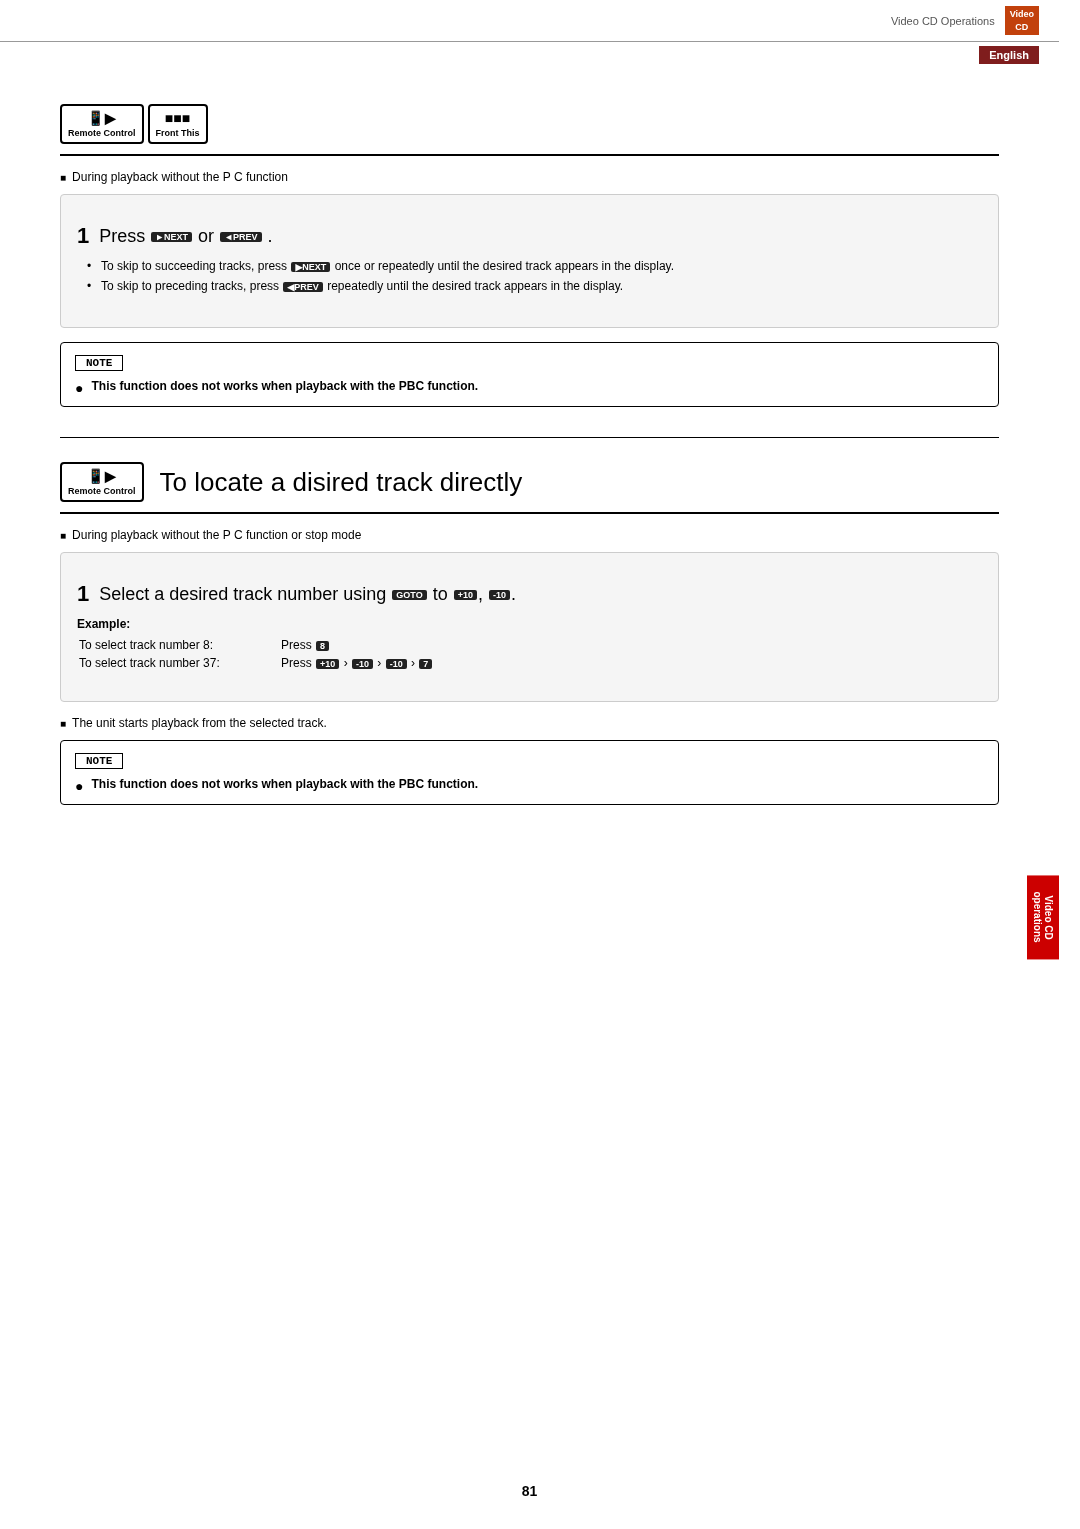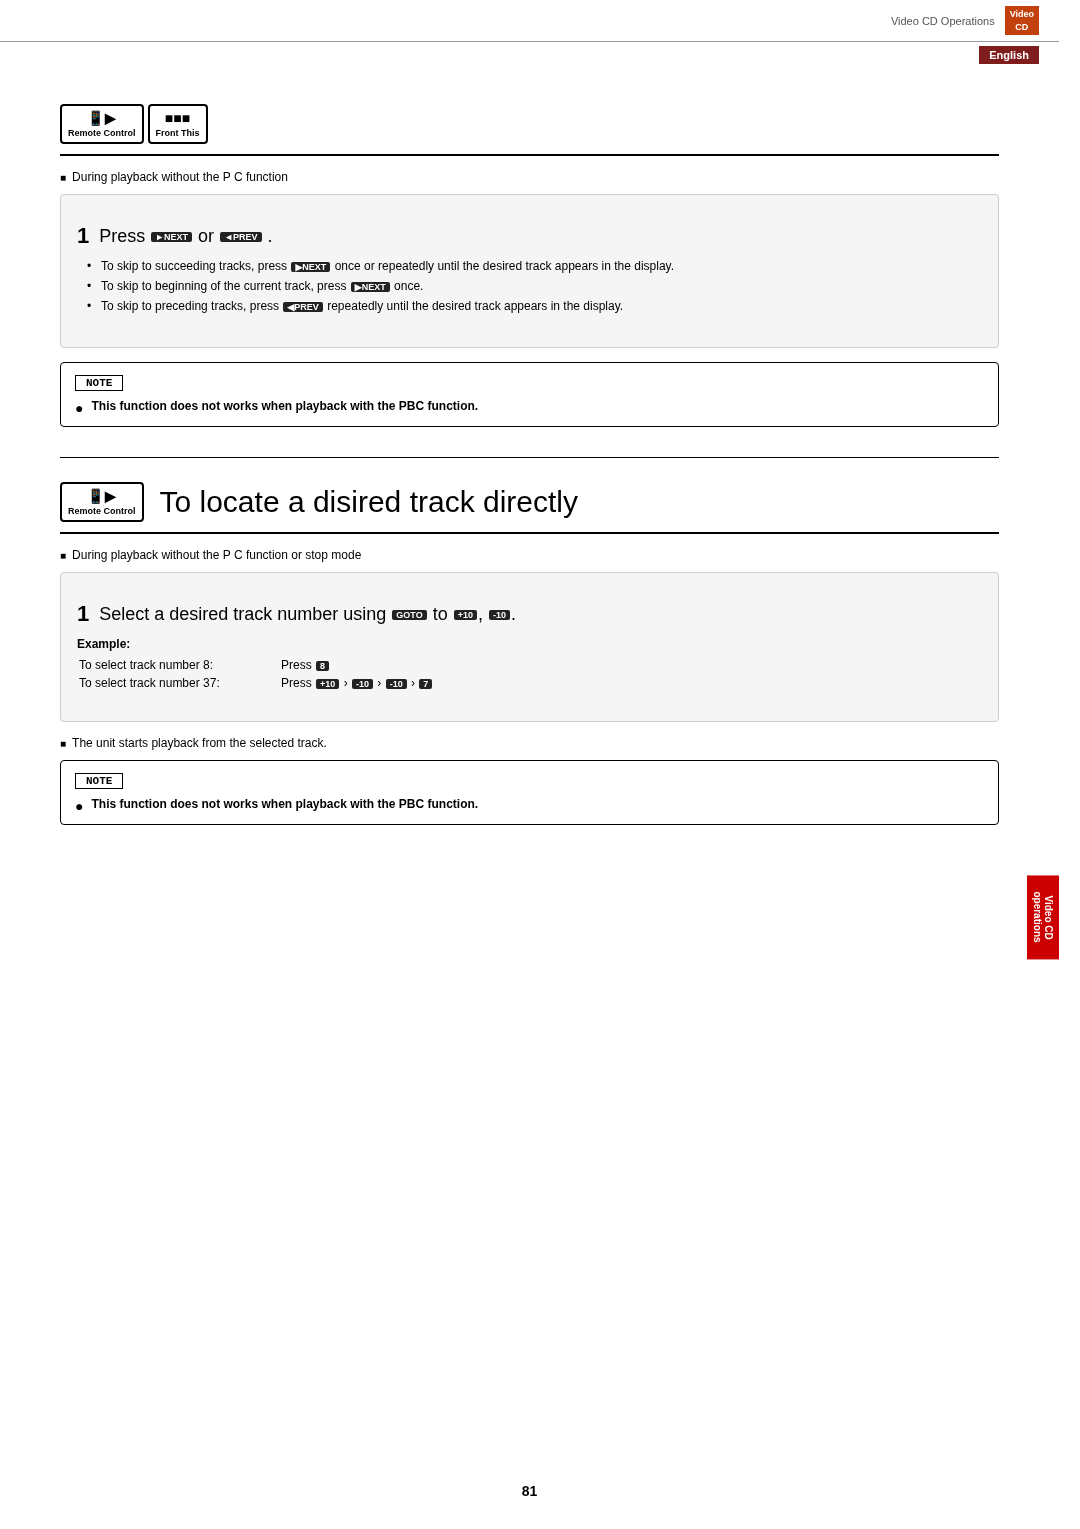--- a/index.html
+++ b/index.html
@@ -292,21 +292,20 @@
         <span class="step-number">1</span>
         <span class="step-text">
           <span>Press</span>
           <span class="btn-small">►NEXT</span>
           <span>or</span>
           <span class="btn-small">◄PREV</span>
           .
         </span>
         <ul class="bullet-list">
           <li>To skip to succeeding tracks, press <span class="btn-small">▶NEXT</span> once or repeatedly until the desired track appears in the display.</li>
-          <li>To skip to beginning of the current track, press <span class="btn-small">▶NEXT</span> once.</li>
           <li>To skip to preceding tracks, press <span class="btn-small">◀PREV</span> repeatedly until the desired track appears in the display.</li>
         </ul>
       </div>
 
       <div class="note-box">
         <div class="note-title">NOTE</div>
         <div class="note-item">
           <span class="note-bullet">●</span>
           <span>This function does not works when playback with the PBC function.</span>
         </div>
@@ -318,21 +317,21 @@
     <div class="section-block">
       <div class="section-header">
 
         <div class="device-icons">
           <div class="device-icon-box">
             <span class="icon-graphic">📱▶</span>
             <span>Remote Control</span>
           </div>
         </div>
 
-        <div style="font-size:30px; font-weight:normal; flex:1;">
+        <div style="font-size:26px; font-weight:normal; flex:1;">
           <span>To locate a disired track directly</span>
         </div>
       </div>
 
       <div class="subsection-label">
         <span>During playback without the P C function or stop mode</span>
       </div>
 
       <div class="step-block">
         <span class="step-number">1</span>

